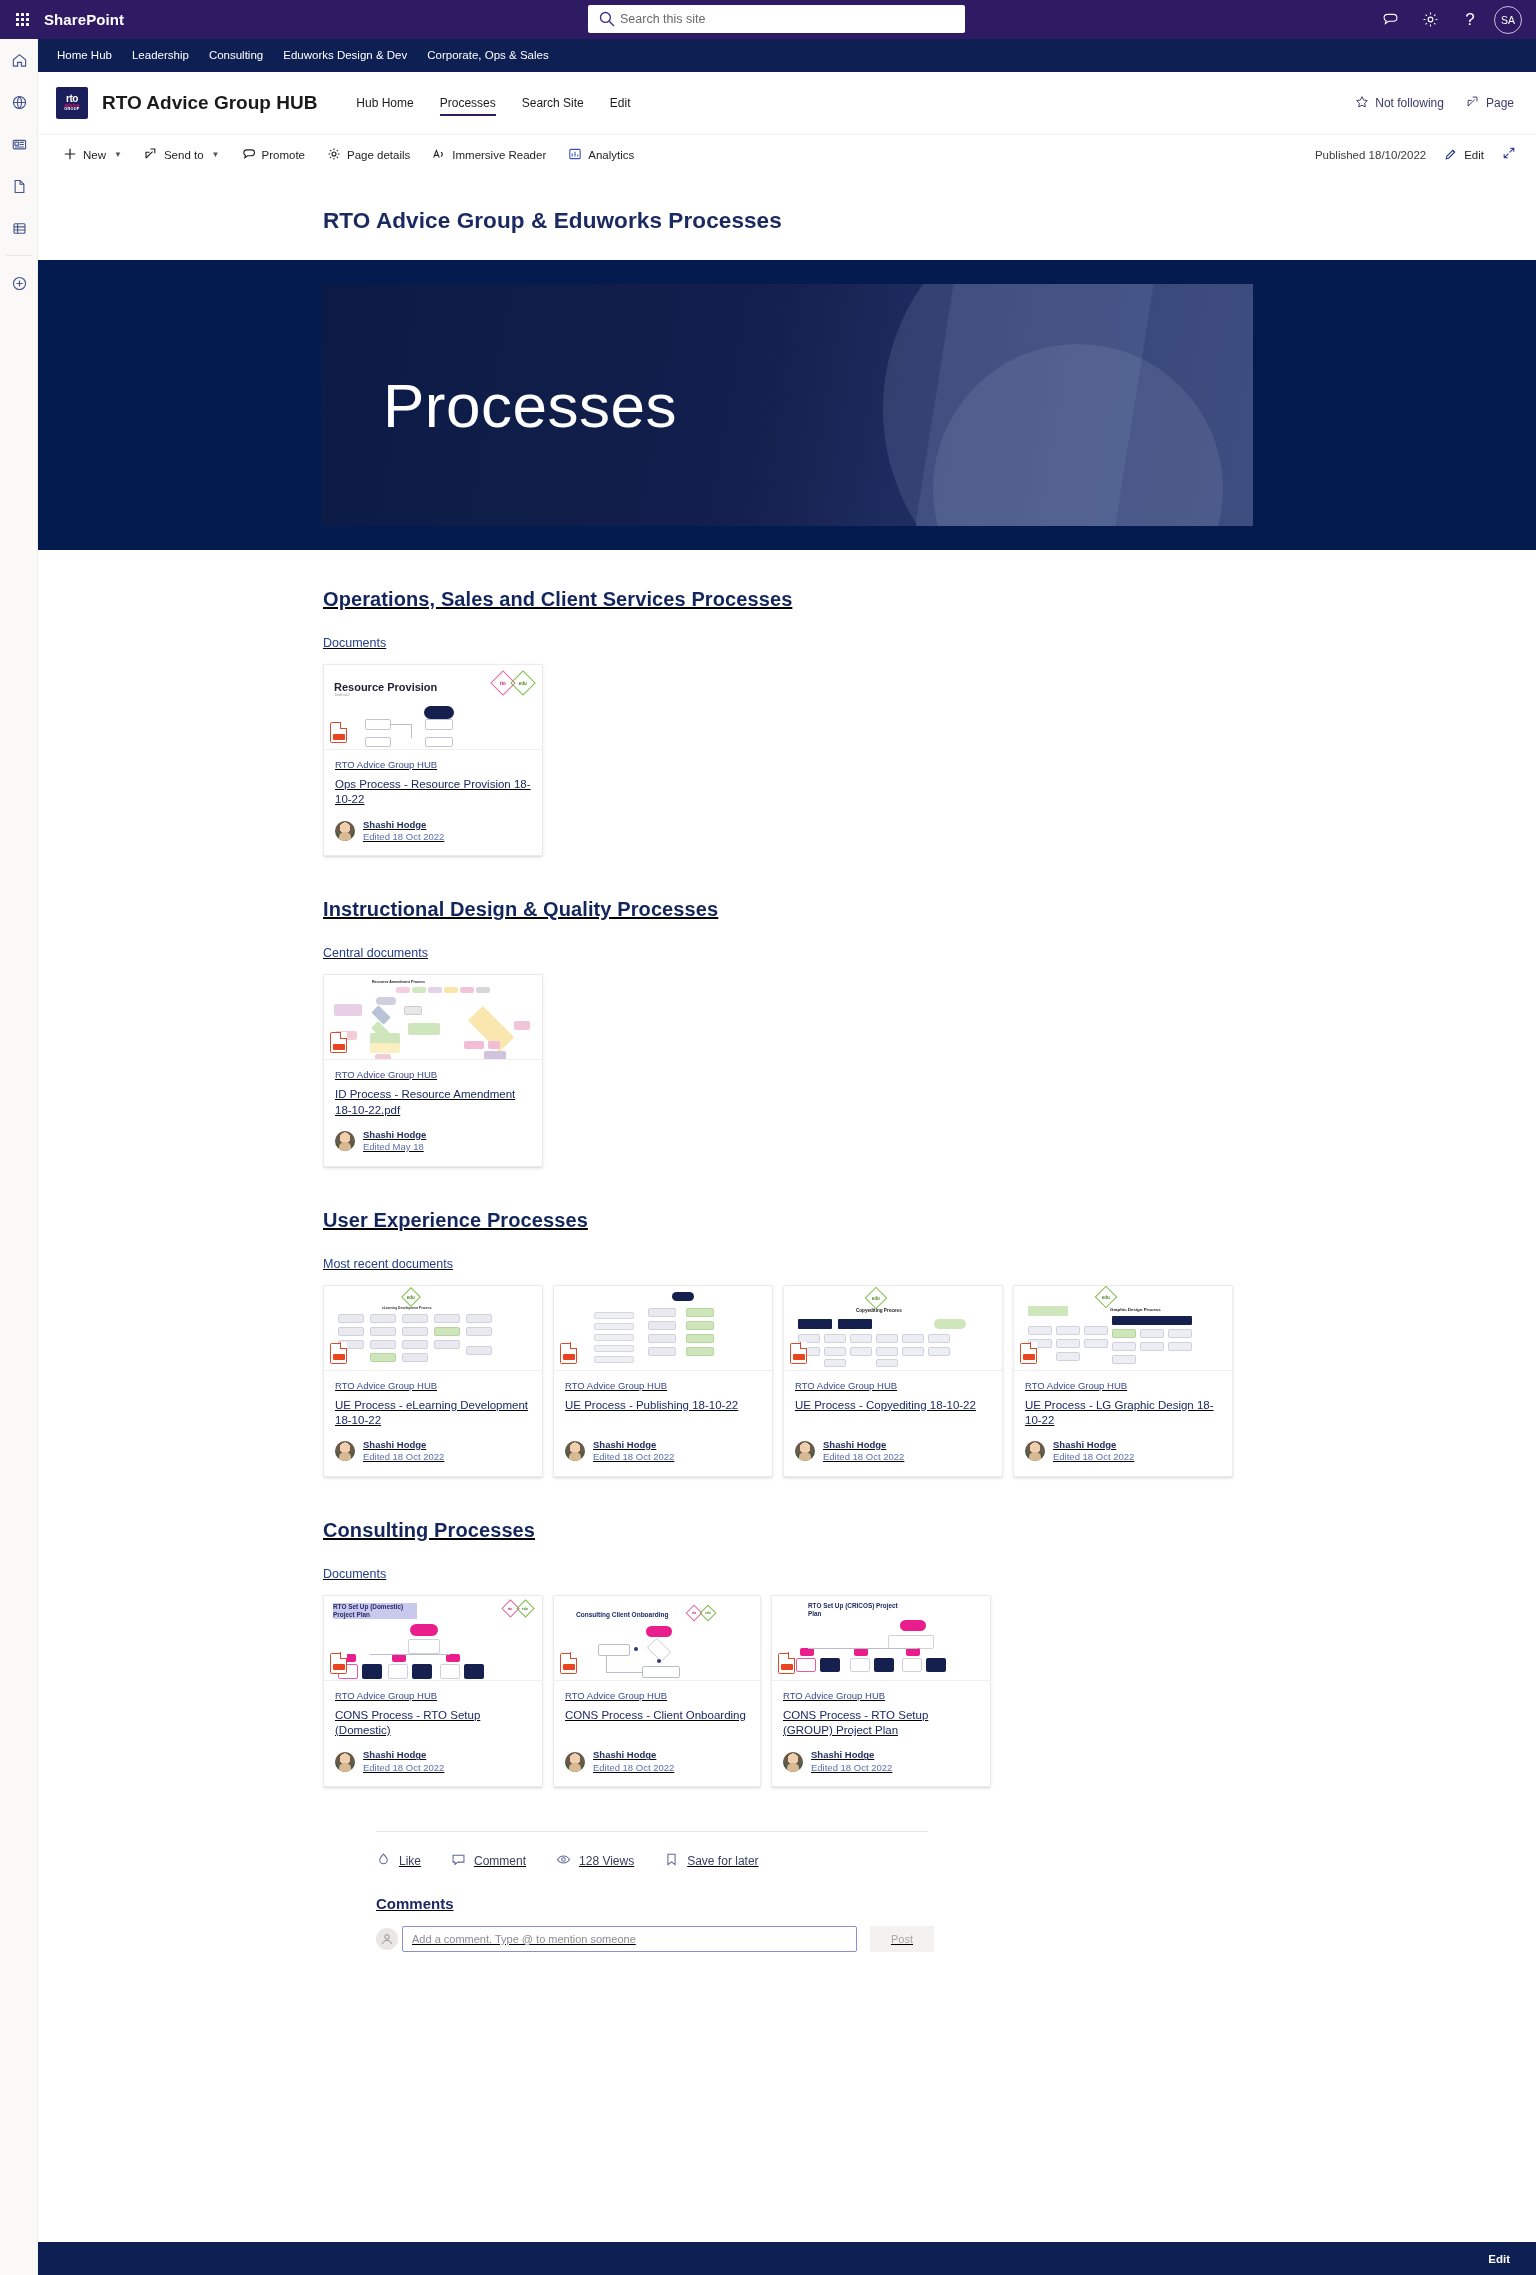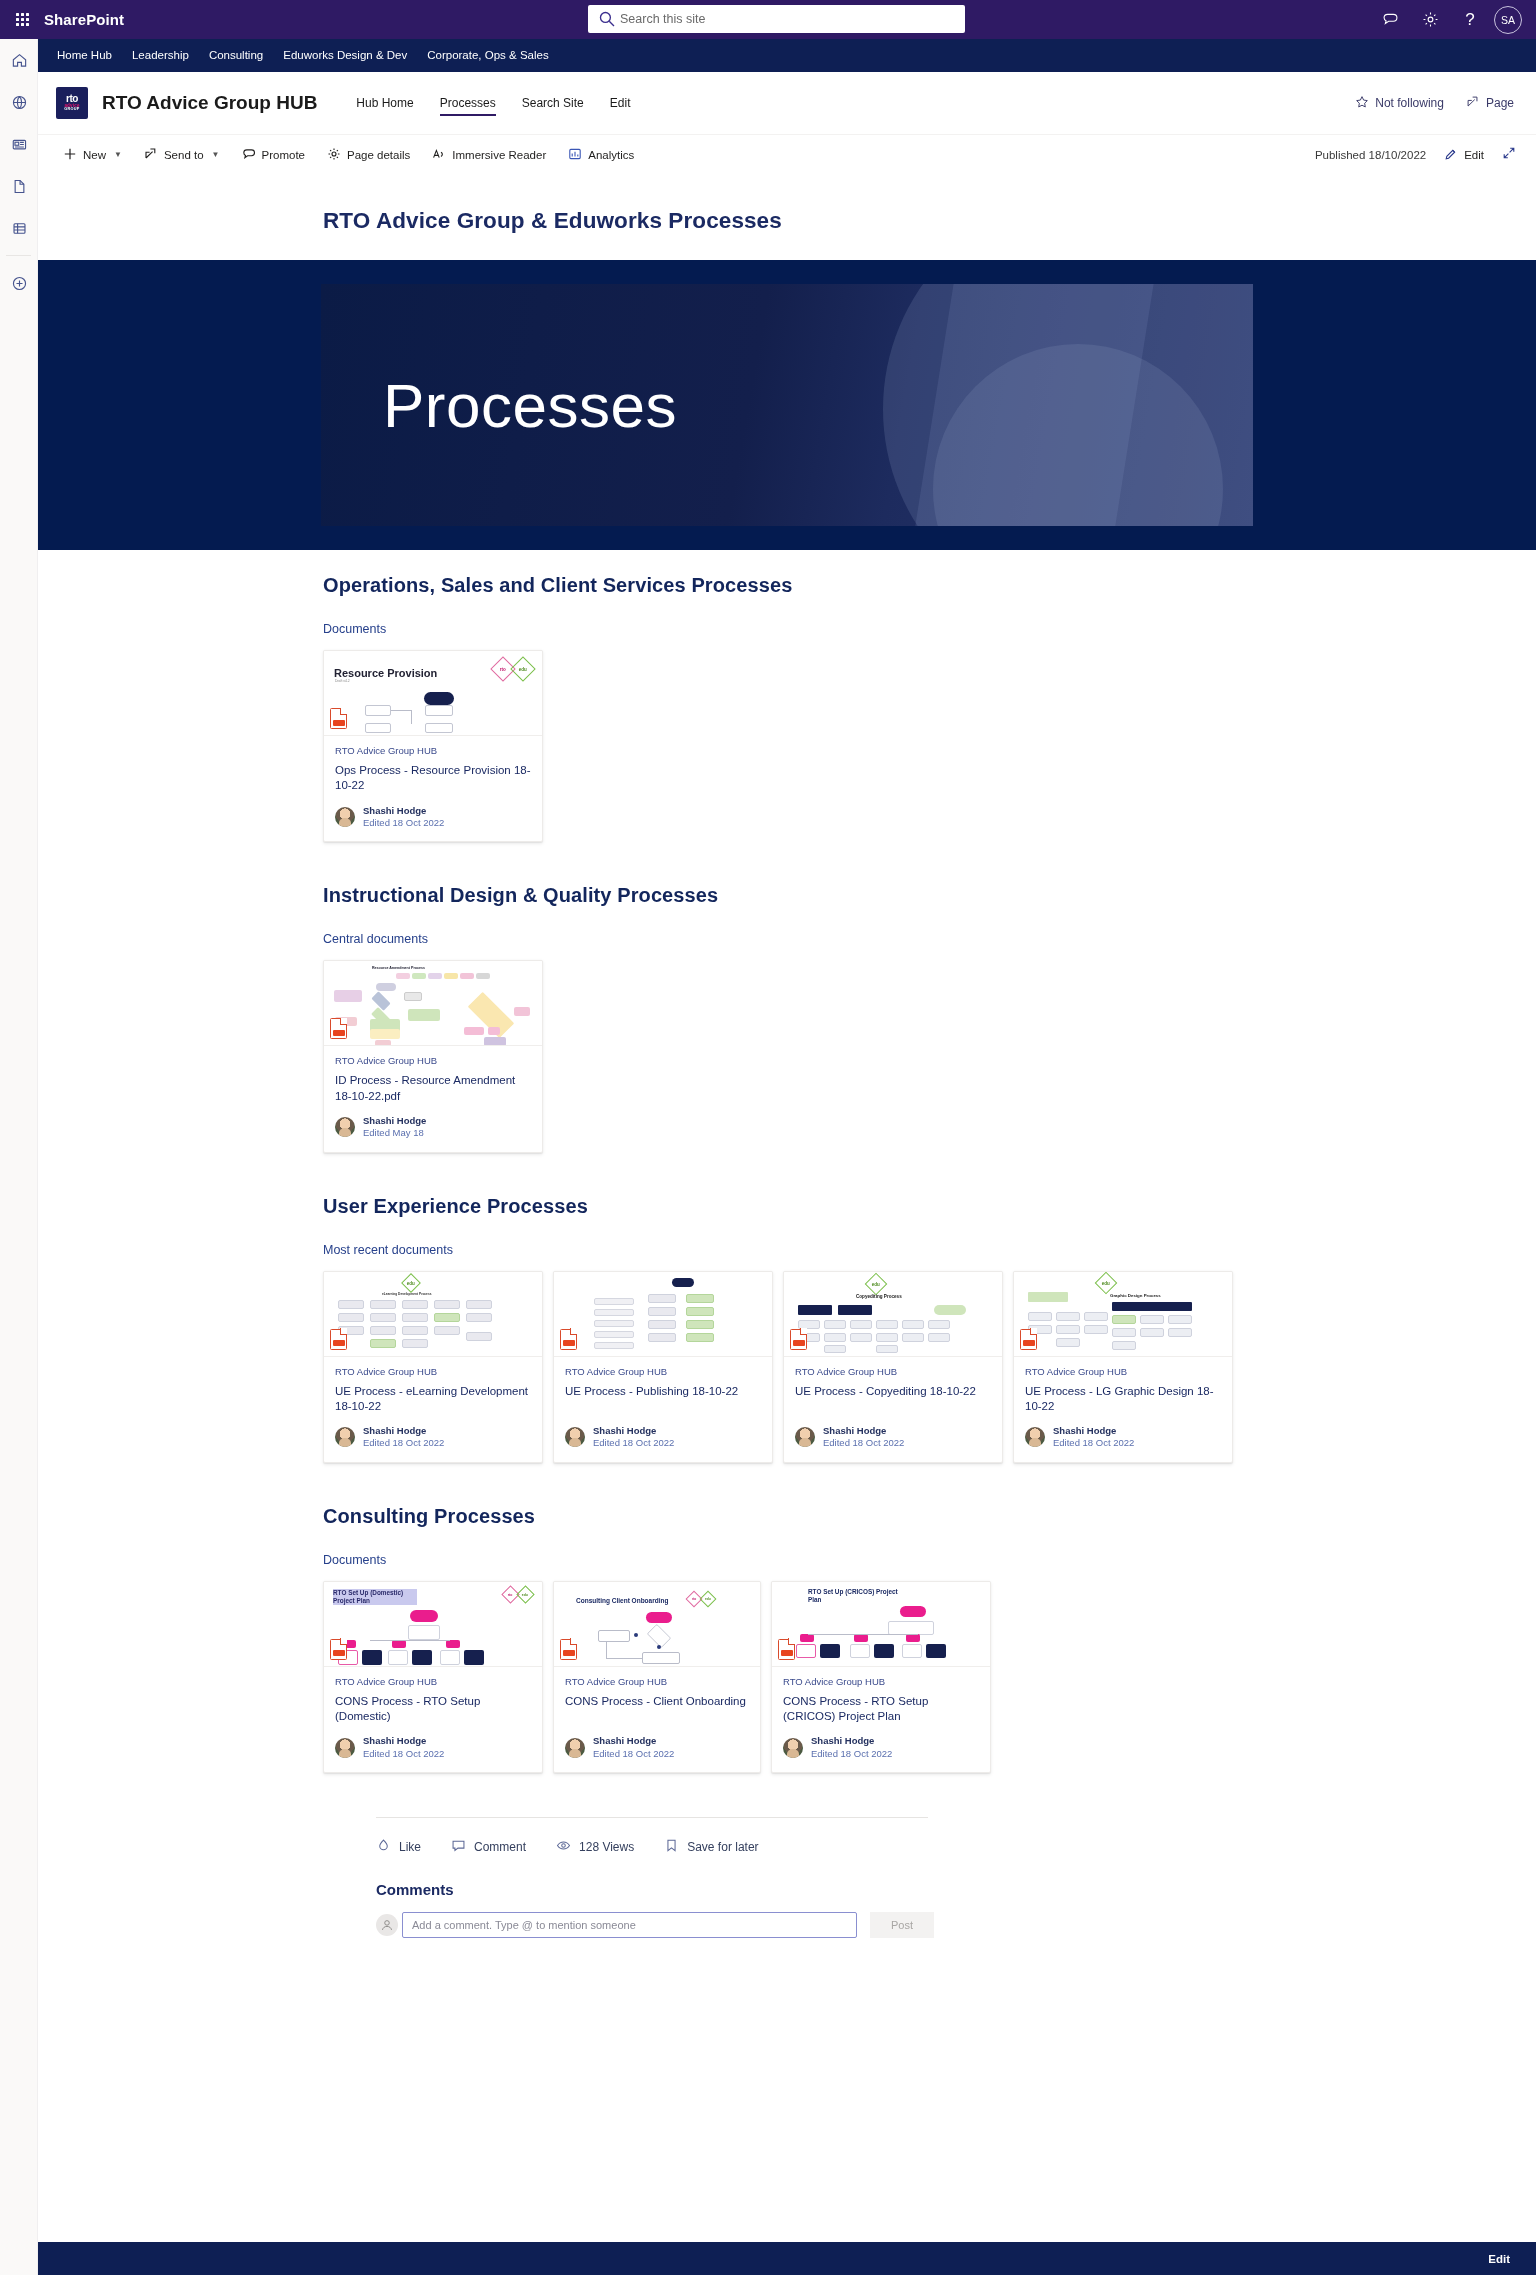--- a/index.html
+++ b/index.html
@@ -128,21 +128,21 @@
   }
   .hero-img .wedge {
     position: absolute; right: 120px; top: -40px; width: 200px; height: 340px;
     background: rgba(150,165,210,0.14); transform: skewX(-9deg);
   }
   .hero-text {
     position: absolute; left: 62px; top: 50%; transform: translateY(-50%);
     color: #fff; font-size: 62px; font-weight: 300; letter-spacing: .5px;
   }
 
-  .content { padding-left: 285px; padding-top: 24px; }
+  .content { padding-left: 285px; padding-top: 38px; text-decoration: underline; }
   .section { margin-bottom: 4px; }
   .sec-head { font-size: 20px; font-weight: 700; color: #13265c; margin-bottom: 25px; letter-spacing: .1px; }
   .sec-sub { font-size: 12.5px; color: #26408b; margin-bottom: 14px; }
   .sec-gap { height: 38px; }
 
   
   .cards { display: flex; gap: 10px; flex-wrap: nowrap; }
   .card {
     width: 220px; background: #fff; border: 1px solid #edebe9; border-radius: 2px;
     box-shadow: 0 1.6px 3.6px rgba(0,0,0,.08), 0 .3px .9px rgba(0,0,0,.06);
@@ -805,21 +805,21 @@
                 <span class="nd" style="left:78px;top:62px;width:20px;height:14px;background:#fff;border:.6px solid #cfd2dd;"></span>
                 <span class="nd" style="left:102px;top:62px;width:20px;height:14px;background:#16204e;"></span>
                 <span class="nd" style="left:130px;top:62px;width:20px;height:14px;background:#fff;border:.6px solid #cfd2dd;"></span>
                 <span class="nd" style="left:154px;top:62px;width:20px;height:14px;background:#16204e;"></span>
                 <span class="ln" style="left:36px;top:52px;width:110px;height:.7px;"></span>
                 <span class="pdfico"></span>
               </div>
             </div>
             <div class="card-body">
               <div class="card-site">RTO Advice Group HUB</div>
-              <div class="card-name">CONS Process - RTO Setup (CRICOS) Project Plan</div>
+              <div class="card-name">CONS Process - RTO Setup (GROUP) Project Plan</div>
               <div class="card-auth">
                 <span class="auth-pic"></span>
                 <span class="auth-meta">
                   <span class="auth-name" style="display:block">Shashi Hodge</span>
                   <span class="auth-when" style="display:block">Edited 18 Oct 2022</span>
                 </span>
               </div>
             </div>
           </div>
 

